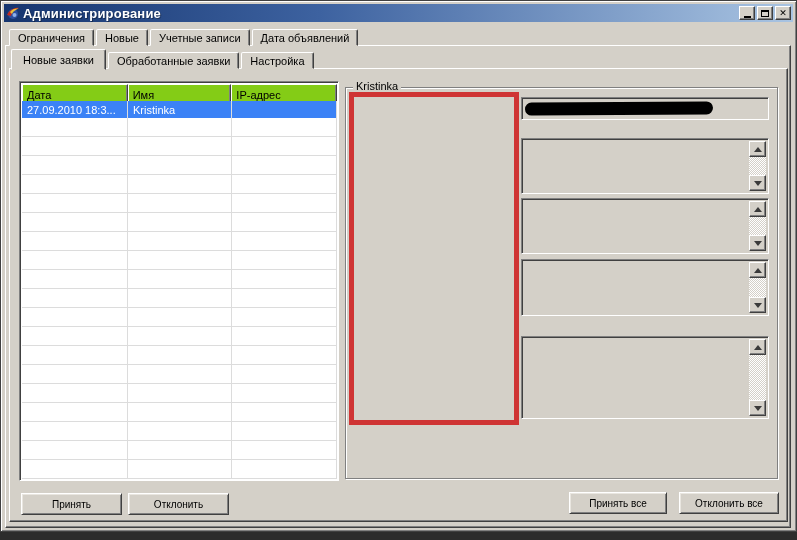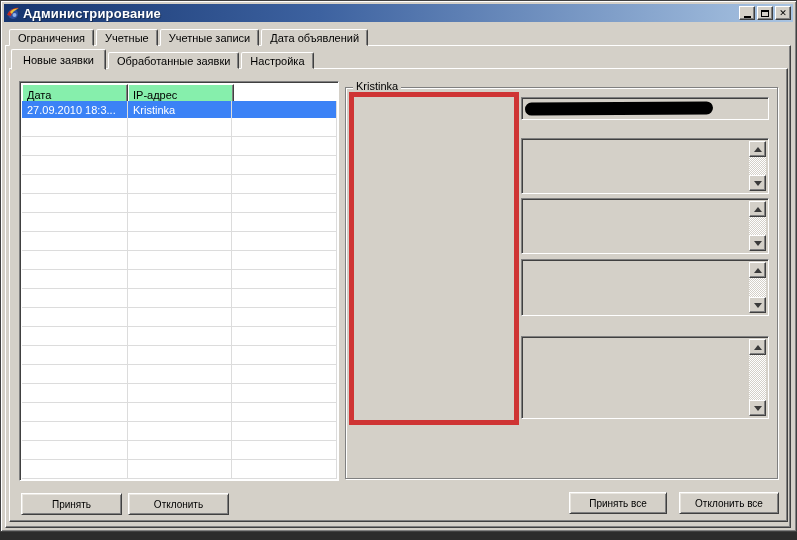--- a/index.html
+++ b/index.html
@@ -69,21 +69,21 @@
   .sunken{
     border:1px solid;border-color:#808080 #fff #fff #808080;
     box-shadow:inset 1px 1px 0 #404040;
     box-sizing:border-box;position:absolute;
   }
   
   .listview{left:18px;top:80px;width:320px;height:400px;background:#fff;z-index:5;}
   .lv-inner{position:absolute;left:2px;top:2px;right:1px;bottom:1px;overflow:hidden;}
   .lv-header{display:flex;height:17px;}
   .hcell{
-    background:#86efac;height:22px;
+    background:#84cc16;height:22px;
     border:1px solid;border-color:#fff #404040 #404040 #fff;
     box-shadow:inset -1px -1px 0 #808080;
     box-sizing:border-box;display:flex;align-items:center;
     padding-left:4px;overflow:hidden;white-space:nowrap;
   }
   .hc1{width:106px;} .hc2{width:104px;} .hc3{width:106px;}
   .lv-row-sel{
     position:absolute;left:0;top:17px;width:315px;height:17px;
     background:#3b82f6;color:#fff;display:flex;align-items:center;
   }
@@ -178,21 +178,21 @@
           <span>✕</span>
         </div>
     </div>
   </div>
 
   <div class="tabstrip strip1">
     <div class="tab">
         <span>Ограничения</span>
       </div>
     <div class="tab">
-        <span>Учетные</span>
+        <span>Новые</span>
       </div>
     <div class="tab">
         <span>Учетные записи</span>
       </div>
     <div class="tab">
         <span>Дата объявлений</span>
       </div>
   </div>
   <div class="raised panel1"></div>
 
@@ -208,20 +208,23 @@
       </div>
   </div>
   <div class="raised panel2"></div>
 
   <div class="sunken listview">
     <div class="lv-inner">
       <div class="lv-header">
         <div class="hcell hc1">
             <span>Дата</span>
           </div>
+        <div class="hcell hc2">
+            <span>Имя</span>
+          </div>
         <div class="hcell hc3">
             <span>IP-адрес</span>
           </div>
       </div>
       <div class="lv-row-sel">
         <div class="rc rc1">27.09.2010 18:3...</div>
         <div class="rc rc2">Kristinka</div>
         <div class="rc rc3"></div>
       </div>
       <div class="lv-grid"></div>

